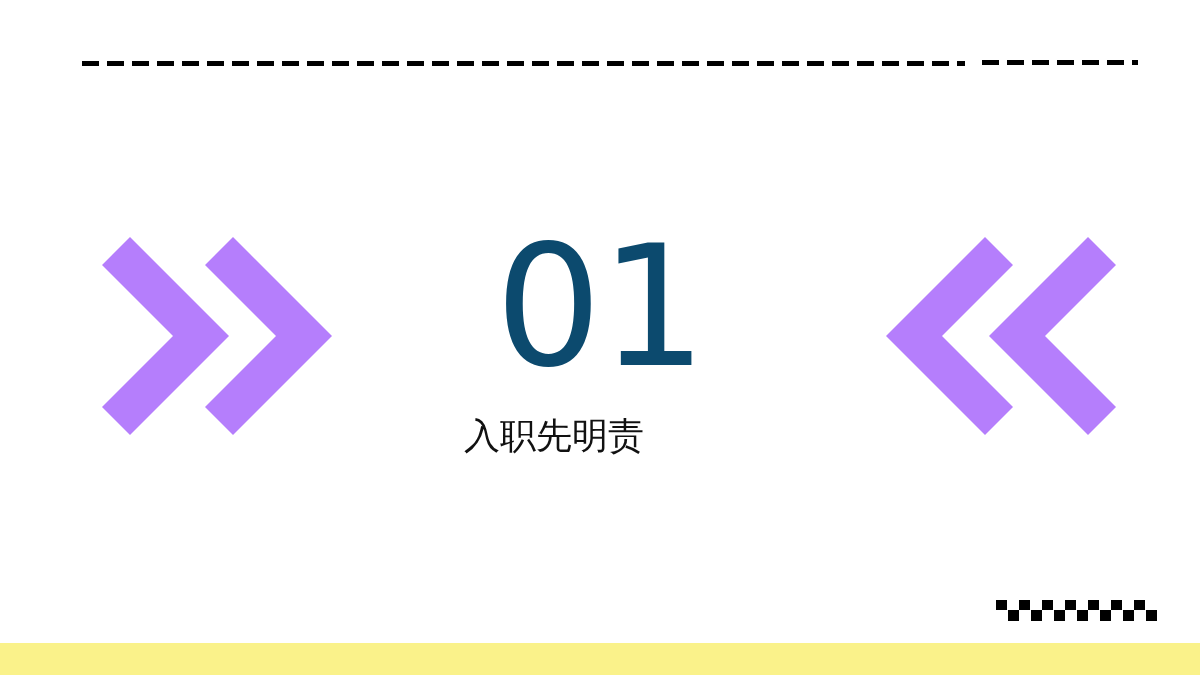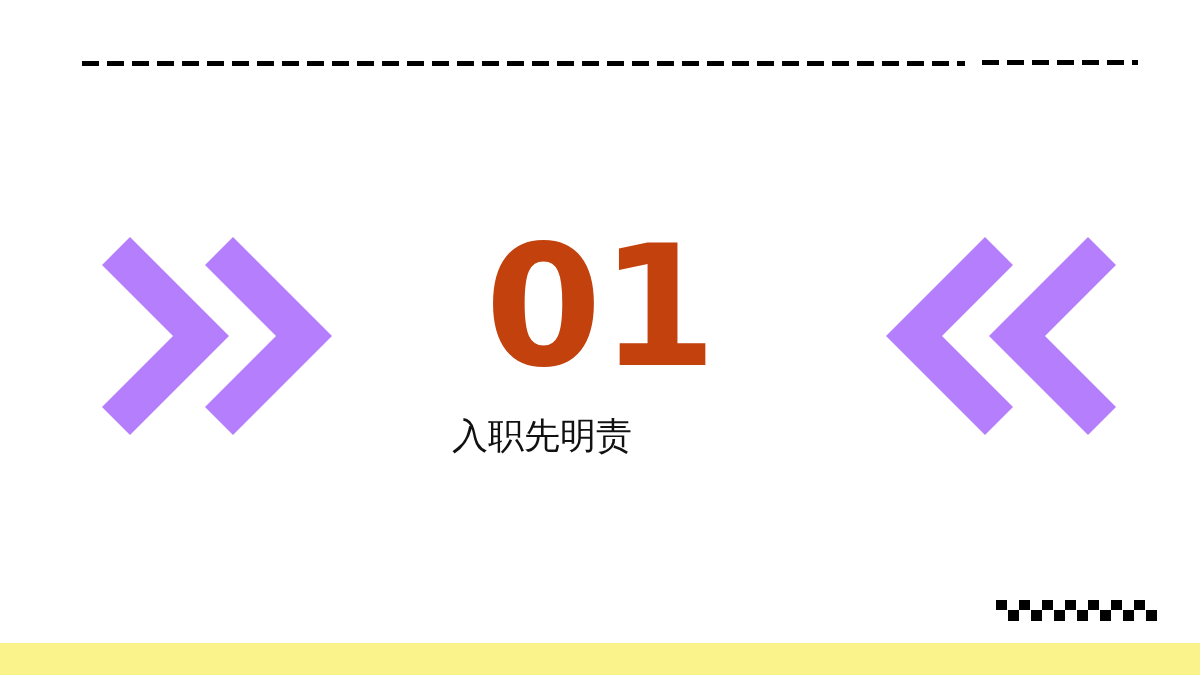--- a/index.html
+++ b/index.html
@@ -4,36 +4,36 @@
 <style>
   html, body { margin: 0; padding: 0; }
   body { width: 1200px; height: 675px; position: relative; overflow: hidden; background: #ffffff; font-family: "DejaVu Sans", "Liberation Sans", sans-serif; }
   .dash-line { position: absolute; height: 5px; background-image: repeating-linear-gradient(to right, #000 0, #000 17px, transparent 17px, transparent 25px); }
   .dash-line-1 { left: 82px; top: 61px; width: 883px; }
   .dash-line-2 { left: 982px; top: 60px; width: 156px; }
   .chevrons { position: absolute; }
   .chevrons-left { left: 102px; top: 237px; width: 230px; height: 198px; }
   .chevrons-right { left: 886px; top: 237px; width: 230px; height: 198px; }
   .number { position: absolute; left: 0; width: 1200px; top: 222px; text-align: center; font-family: "DejaVu Sans", sans-serif; font-size: 168px; line-height: 170px; color: #B57EFC; letter-spacing: -2px; }
-  .title { position: absolute; left: 0; width: 1084px; top: 412px; text-align: center; font-size: 36px; line-height: 48px; color: #111; }
+  .title { position: absolute; left: 12px; width: 1084px; top: 412px; text-align: center; font-size: 36px; line-height: 48px; color: #111; }
   .checker { position: absolute; left: 996px; top: 600px; width: 162px; height: 21px; }
   .yellow-band { position: absolute; left: 0; top: 643px; width: 1200px; height: 32px; }
 </style>
 </head>
 <body>
 
 <div class="dash-line dash-line-1"></div>
 <div class="dash-line dash-line-2"></div>
 
 <svg class="chevrons chevrons-left" viewBox="0 0 230 198" xmlns="http://www.w3.org/2000/svg">
   <polygon points="0,28 28,0 127,99 28,198 0,170 71,99" fill="#B57EFC"></polygon>
   <polygon points="103,28 131,0 230,99 131,198 103,170 174,99" fill="#B57EFC"></polygon>
 </svg>
 
-<div class="number" style="color: #c2410c; font-weight: bold;">01</div>
+<div class="number" style="color: #0c4a6e;">01</div>
 <div class="title">入职先明责</div>
 
 <svg class="chevrons chevrons-right" viewBox="0 0 230 198" xmlns="http://www.w3.org/2000/svg">
   <polygon points="127,28 99,0 0,99 99,198 127,170 56,99" fill="#B57EFC"></polygon>
   <polygon points="230,28 202,0 103,99 202,198 230,170 159,99" fill="#B57EFC"></polygon>
 </svg>
 
 <svg class="checker" viewBox="0 0 162 21" xmlns="http://www.w3.org/2000/svg">
   <g fill="#000">
     <rect x="0" y="0" width="11" height="10"></rect>

